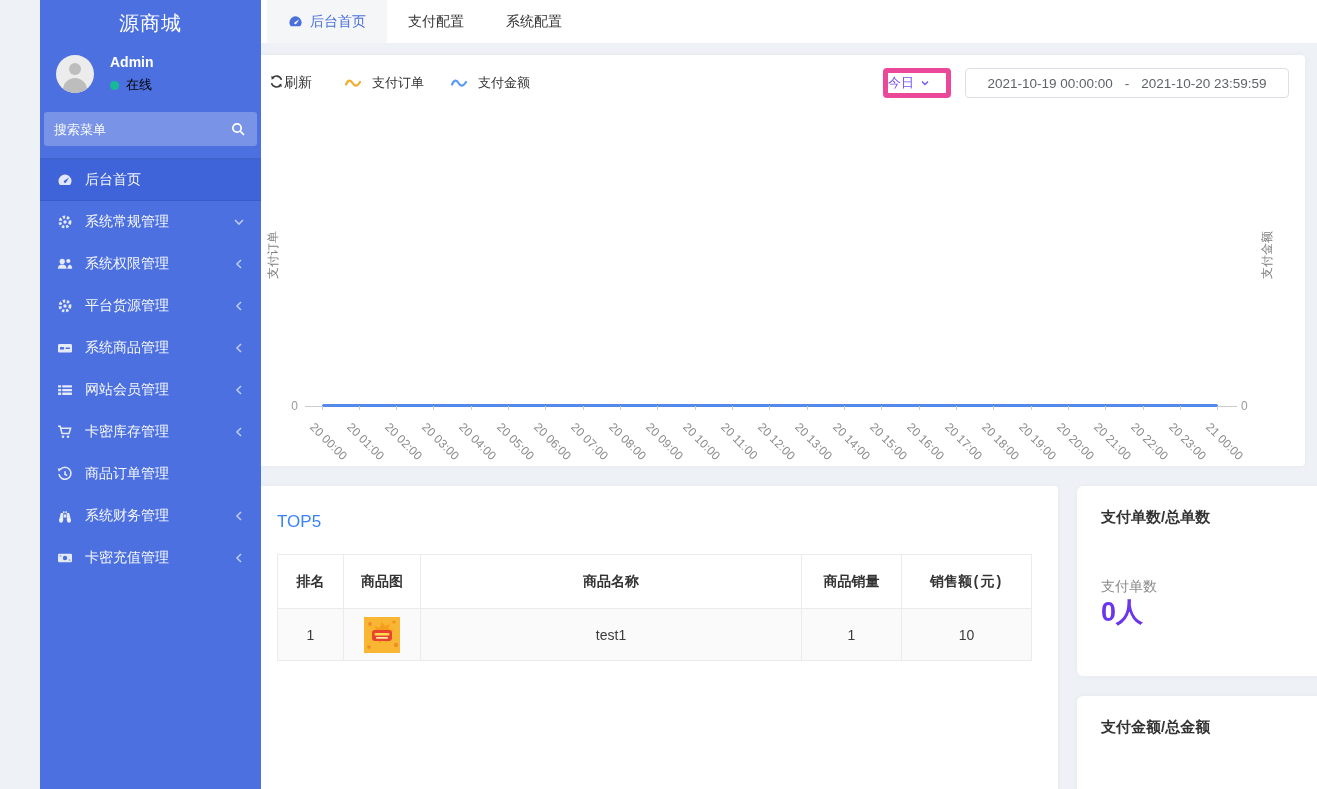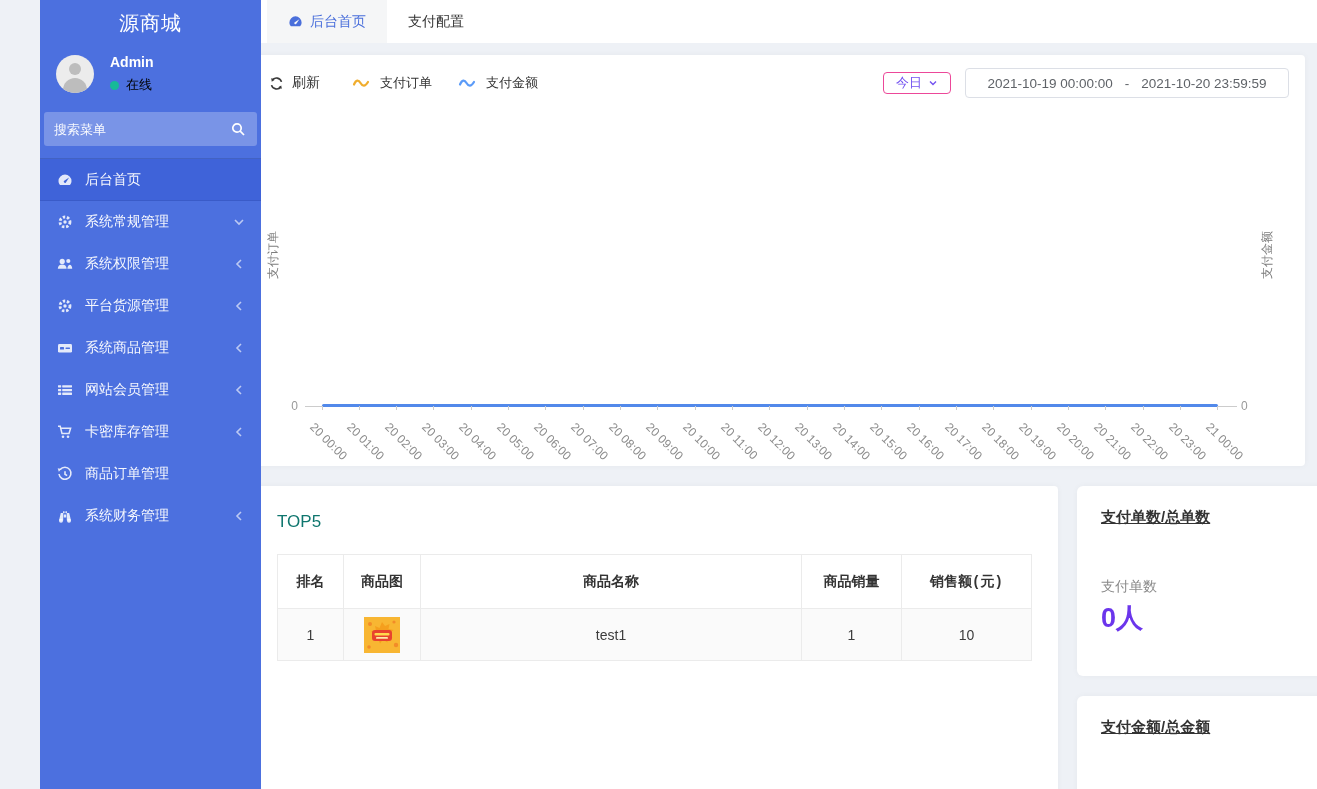--- a/index.html
+++ b/index.html
@@ -33,52 +33,52 @@
   .hamburger b{width:17px;height:2px;background:#3a3a3a;display:block;margin:2px 0;}
   .tabs{display:flex;}
   .tab{display:flex;align-items:center;gap:7px;padding:0 21px;font-size:14px;color:#333;cursor:pointer;}
   .tab.active{background:#f5f6f7;color:#4a6fdb;}
   
   .content{position:fixed;left:221px;top:43px;width:1096px;height:746px;overflow:hidden;background:#eef1f6;}
   .card{background:#fff;border-radius:4px;box-shadow:0 0 6px rgba(0,0,0,.04);position:absolute;}
   
   .chart-card{left:32px;top:12px;width:1052px;height:411px;}
   .chart-head{position:absolute;left:16px;right:16px;top:13px;height:30px;display:flex;align-items:center;}
-  .refresh{display:flex;align-items:center;gap:8px;font-size:14px;color:#333;cursor:pointer;}
+  .refresh{display:flex;font-size:14px;color:#333;cursor:pointer;}
   .lg{display:flex;align-items:center;gap:8px;font-size:13px;color:#333;cursor:pointer;}
   .lg1{margin-left:32px;} .lg2{margin-left:26px;}
-  .range-btn{margin-left:auto;width:68px;height:22px;border:1px solid #ec4899;border-radius:4px;color:#7352f0;
-    font-size:13px;display:flex;align-items:center;justify-content:center;gap:6px;cursor:pointer;background:#fff;}
+  .range-btn{margin-left:auto;width:68px;height:30px;border:5px solid #ec4899;border-radius:4px;color:#7352f0;
+    font-size:13px;display:flex;align-items:center;gap:6px;cursor:pointer;background:#fff;}
   .date-input{margin-left:14px;width:324px;height:30px;border:1px solid #dcdfe6;border-radius:4px;background:#fff;
     display:flex;align-items:center;justify-content:center;gap:12px;font-size:13.5px;color:#5f6368;cursor:pointer;}
   .axis-line{position:absolute;left:52px;top:351px;width:932px;height:1px;background:#ccc;}
   .series-line{position:absolute;left:69px;top:349px;width:896px;height:3px;background:#5289ea;border-radius:2px;}
   .ytick{position:absolute;font-size:12px;color:#999;top:344px;}
   .ytick.l{left:5px;width:40px;text-align:right;}
   .ytick.r{left:988px;width:40px;text-align:left;}
   .ax-title{position:absolute;width:60px;height:14px;font-size:12px;color:#7e7e7e;text-align:center;transform:rotate(-90deg);}
   .ax-title.l{left:-11px;top:193px;} .ax-title.r{left:983px;top:193px;}
   .xaxis{position:absolute;left:69px;top:352px;width:896px;height:0;display:flex;justify-content:space-between;}
   .xt{position:relative;width:0;}
   .xt::before{content:"";position:absolute;left:-.5px;top:-1px;width:1px;height:4px;background:#ccc;}
   .xt i{position:absolute;left:-5px;top:13px;font-style:normal;font-size:12px;color:#8c8c8c;white-space:nowrap;
     transform:rotate(45deg);transform-origin:0 0;}
   
   .top5-card{left:32px;top:443px;width:805px;height:400px;}
-  .top5-title{position:absolute;left:24px;top:26px;font-size:17px;color:#0f766e;}
+  .top5-title{position:absolute;left:24px;top:26px;font-size:17px;color:#3b82f6;}
   .top5-card table{position:absolute;left:24px;top:68px;width:754px;border-collapse:collapse;font-size:14px;table-layout:fixed;}
   .top5-card th{border:1px solid #ebebeb;height:54px;font-weight:bold;color:#333;text-align:center;background:#fff;font-family:Liberation Mono, monospace;}
   .top5-card td{border:1px solid #ebebeb;height:52px;text-align:center;color:#3c3c3c;background:#fafafa;}
   .thumb{display:inline-block;width:36px;height:36px;vertical-align:middle;}
   
   .stat-card{left:856px;width:262px;border-radius:6px;}
   .sc1{top:443px;height:190px;} .sc2{top:653px;height:150px;}
-  .sc-title{position:absolute;left:24px;top:22px;font-size:15px;font-weight:bold;color:#333;text-decoration:underline;}
+  .sc-title{position:absolute;left:24px;top:22px;font-size:15px;font-weight:bold;color:#333;}
   .sc-label{position:absolute;left:24px;top:92px;font-size:14px;color:#8a8a8a;}
-  .sc-value{position:absolute;left:24px;top:114px;font-size:27px;font-weight:bold;color:#6b35ec;}
+  .sc-value{position:absolute;left:24px;top:108px;font-size:27px;font-weight:bold;color:#6b35ec;}
 </style>
 </head>
 <body>
 
 <aside class="sidebar">
   <div class="logo">源商城</div>
   <div class="user">
     <span class="avatar">
         <span class="head"></span>
         <span class="bod"></span>
@@ -220,20 +220,36 @@
             <rect x="8.4" y="3.2" width="1.6" height="2" rx=".4"></rect>
           </svg>
         </span>
       <span class="lbl">系统财务管理</span>
       <span class="chev">
           <svg width="12" height="12" viewBox="0 0 12 12" fill="none" stroke="rgba(255,255,255,.78)" stroke-width="1.6">
             <path d="M8 2L4 6l4 4"></path>
           </svg>
         </span>
     </div>
+    <div class="mi">
+      <span class="ic">
+          <svg width="16" height="16" viewBox="0 0 16 16">
+            <rect x="1" y="3.8" width="14" height="8.4" rx="1.2" fill="currentColor"></rect>
+            <circle cx="8" cy="8" r="2.2" fill="#4c70df"></circle>
+            <rect x="2.6" y="5.4" width="1.6" height="1.2" fill="#4c70df" opacity=".7"></rect>
+            <rect x="11.8" y="9.4" width="1.6" height="1.2" fill="#4c70df" opacity=".7"></rect>
+          </svg>
+        </span>
+      <span class="lbl">卡密充值管理</span>
+      <span class="chev">
+          <svg width="12" height="12" viewBox="0 0 12 12" fill="none" stroke="rgba(255,255,255,.78)" stroke-width="1.6">
+            <path d="M8 2L4 6l4 4"></path>
+          </svg>
+        </span>
+    </div>
   </nav>
 </aside>
 
 <header class="topbar">
   <div class="hamburger">
       <b></b>
       <b></b>
       <b></b>
     </div>
   <div class="tabs">
@@ -241,20 +257,23 @@
       <span style="display:flex">
           <svg width="15" height="15" viewBox="0 0 16 16">
             <path fill="#4a6fdb" d="M8 2.5A6.5 6.5 0 0 0 1.5 9c0 1.8.7 3.2 1.6 4h9.8c.9-.8 1.6-2.2 1.6-4A6.5 6.5 0 0 0 8 2.5z"></path>
             <path fill="#f5f6f7" d="M7.2 10.6a1.15 1.15 0 0 0 1.7-.1l3.2-4.9-4.9 3.2a1.15 1.15 0 0 0 0 1.8z"></path>
           </svg>
         </span>
       <span>后台首页</span>
     </div>
     <div class="tab">
         <span>支付配置</span>
+      </div>
+    <div class="tab">
+        <span>系统配置</span>
       </div>
   </div>
 </header>
 
 <main class="content">
 
   <section class="card chart-card">
     <div class="chart-head">
       <span class="refresh">
         <span style="display:flex">

